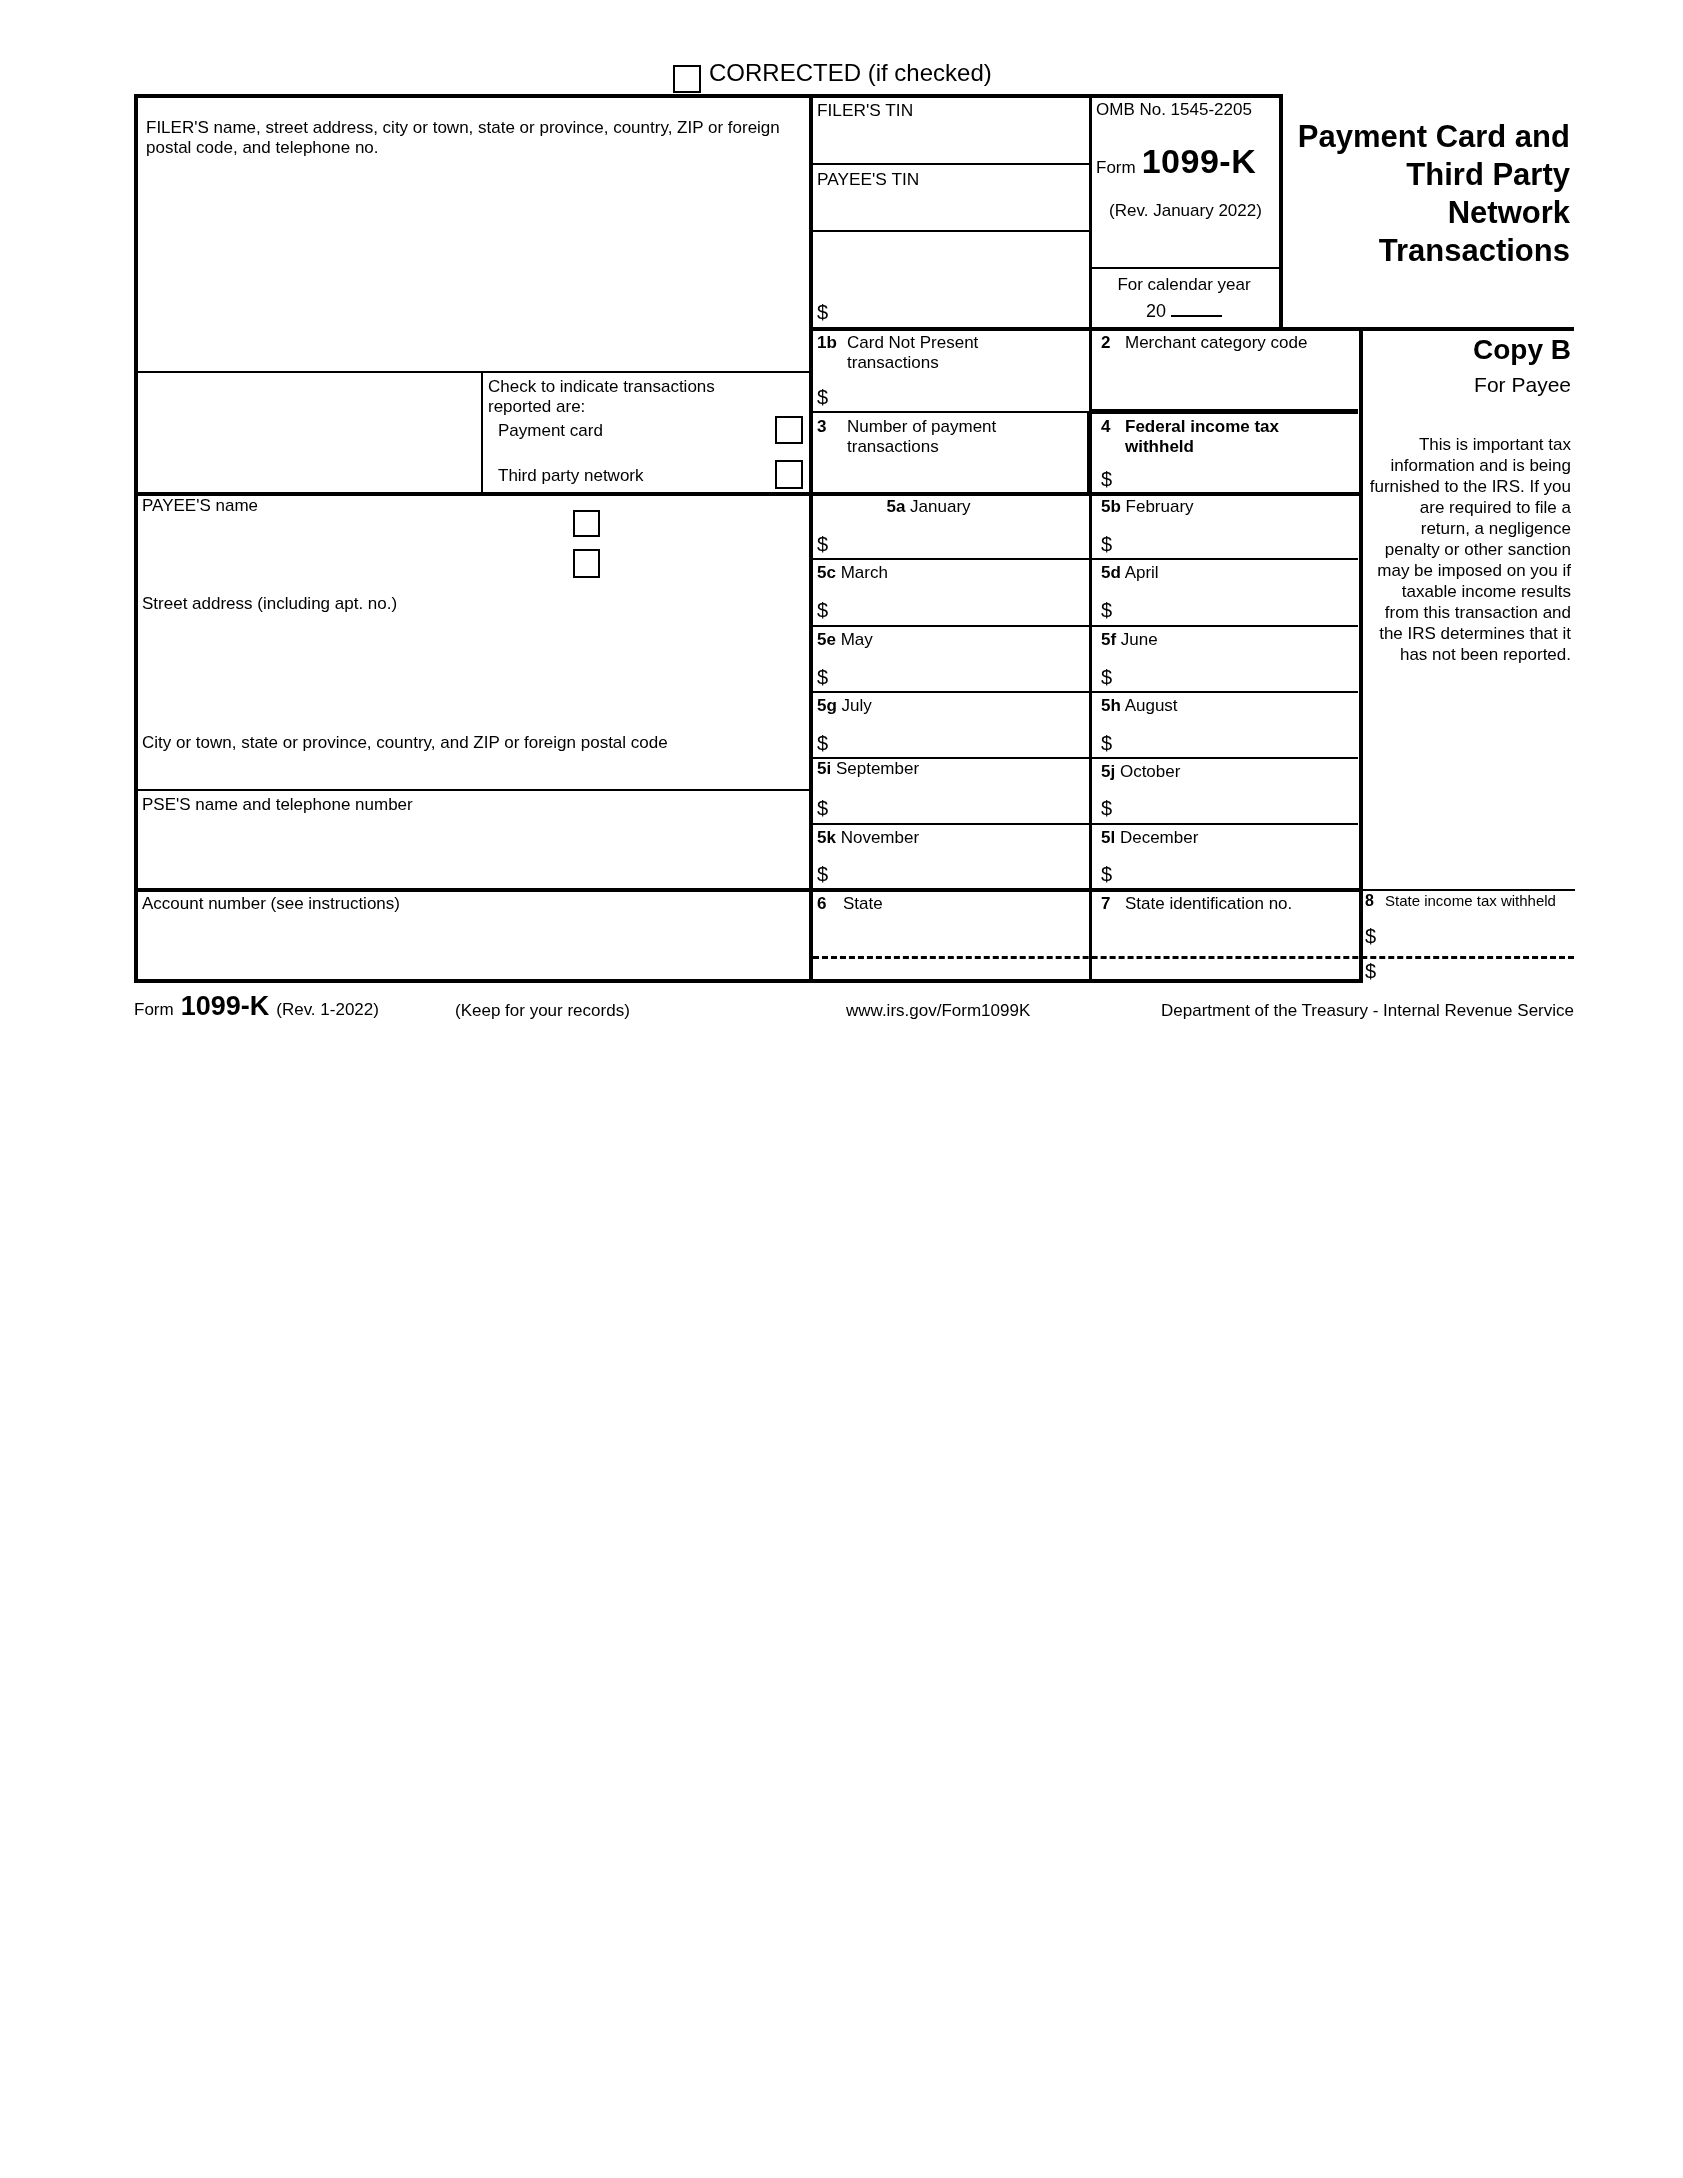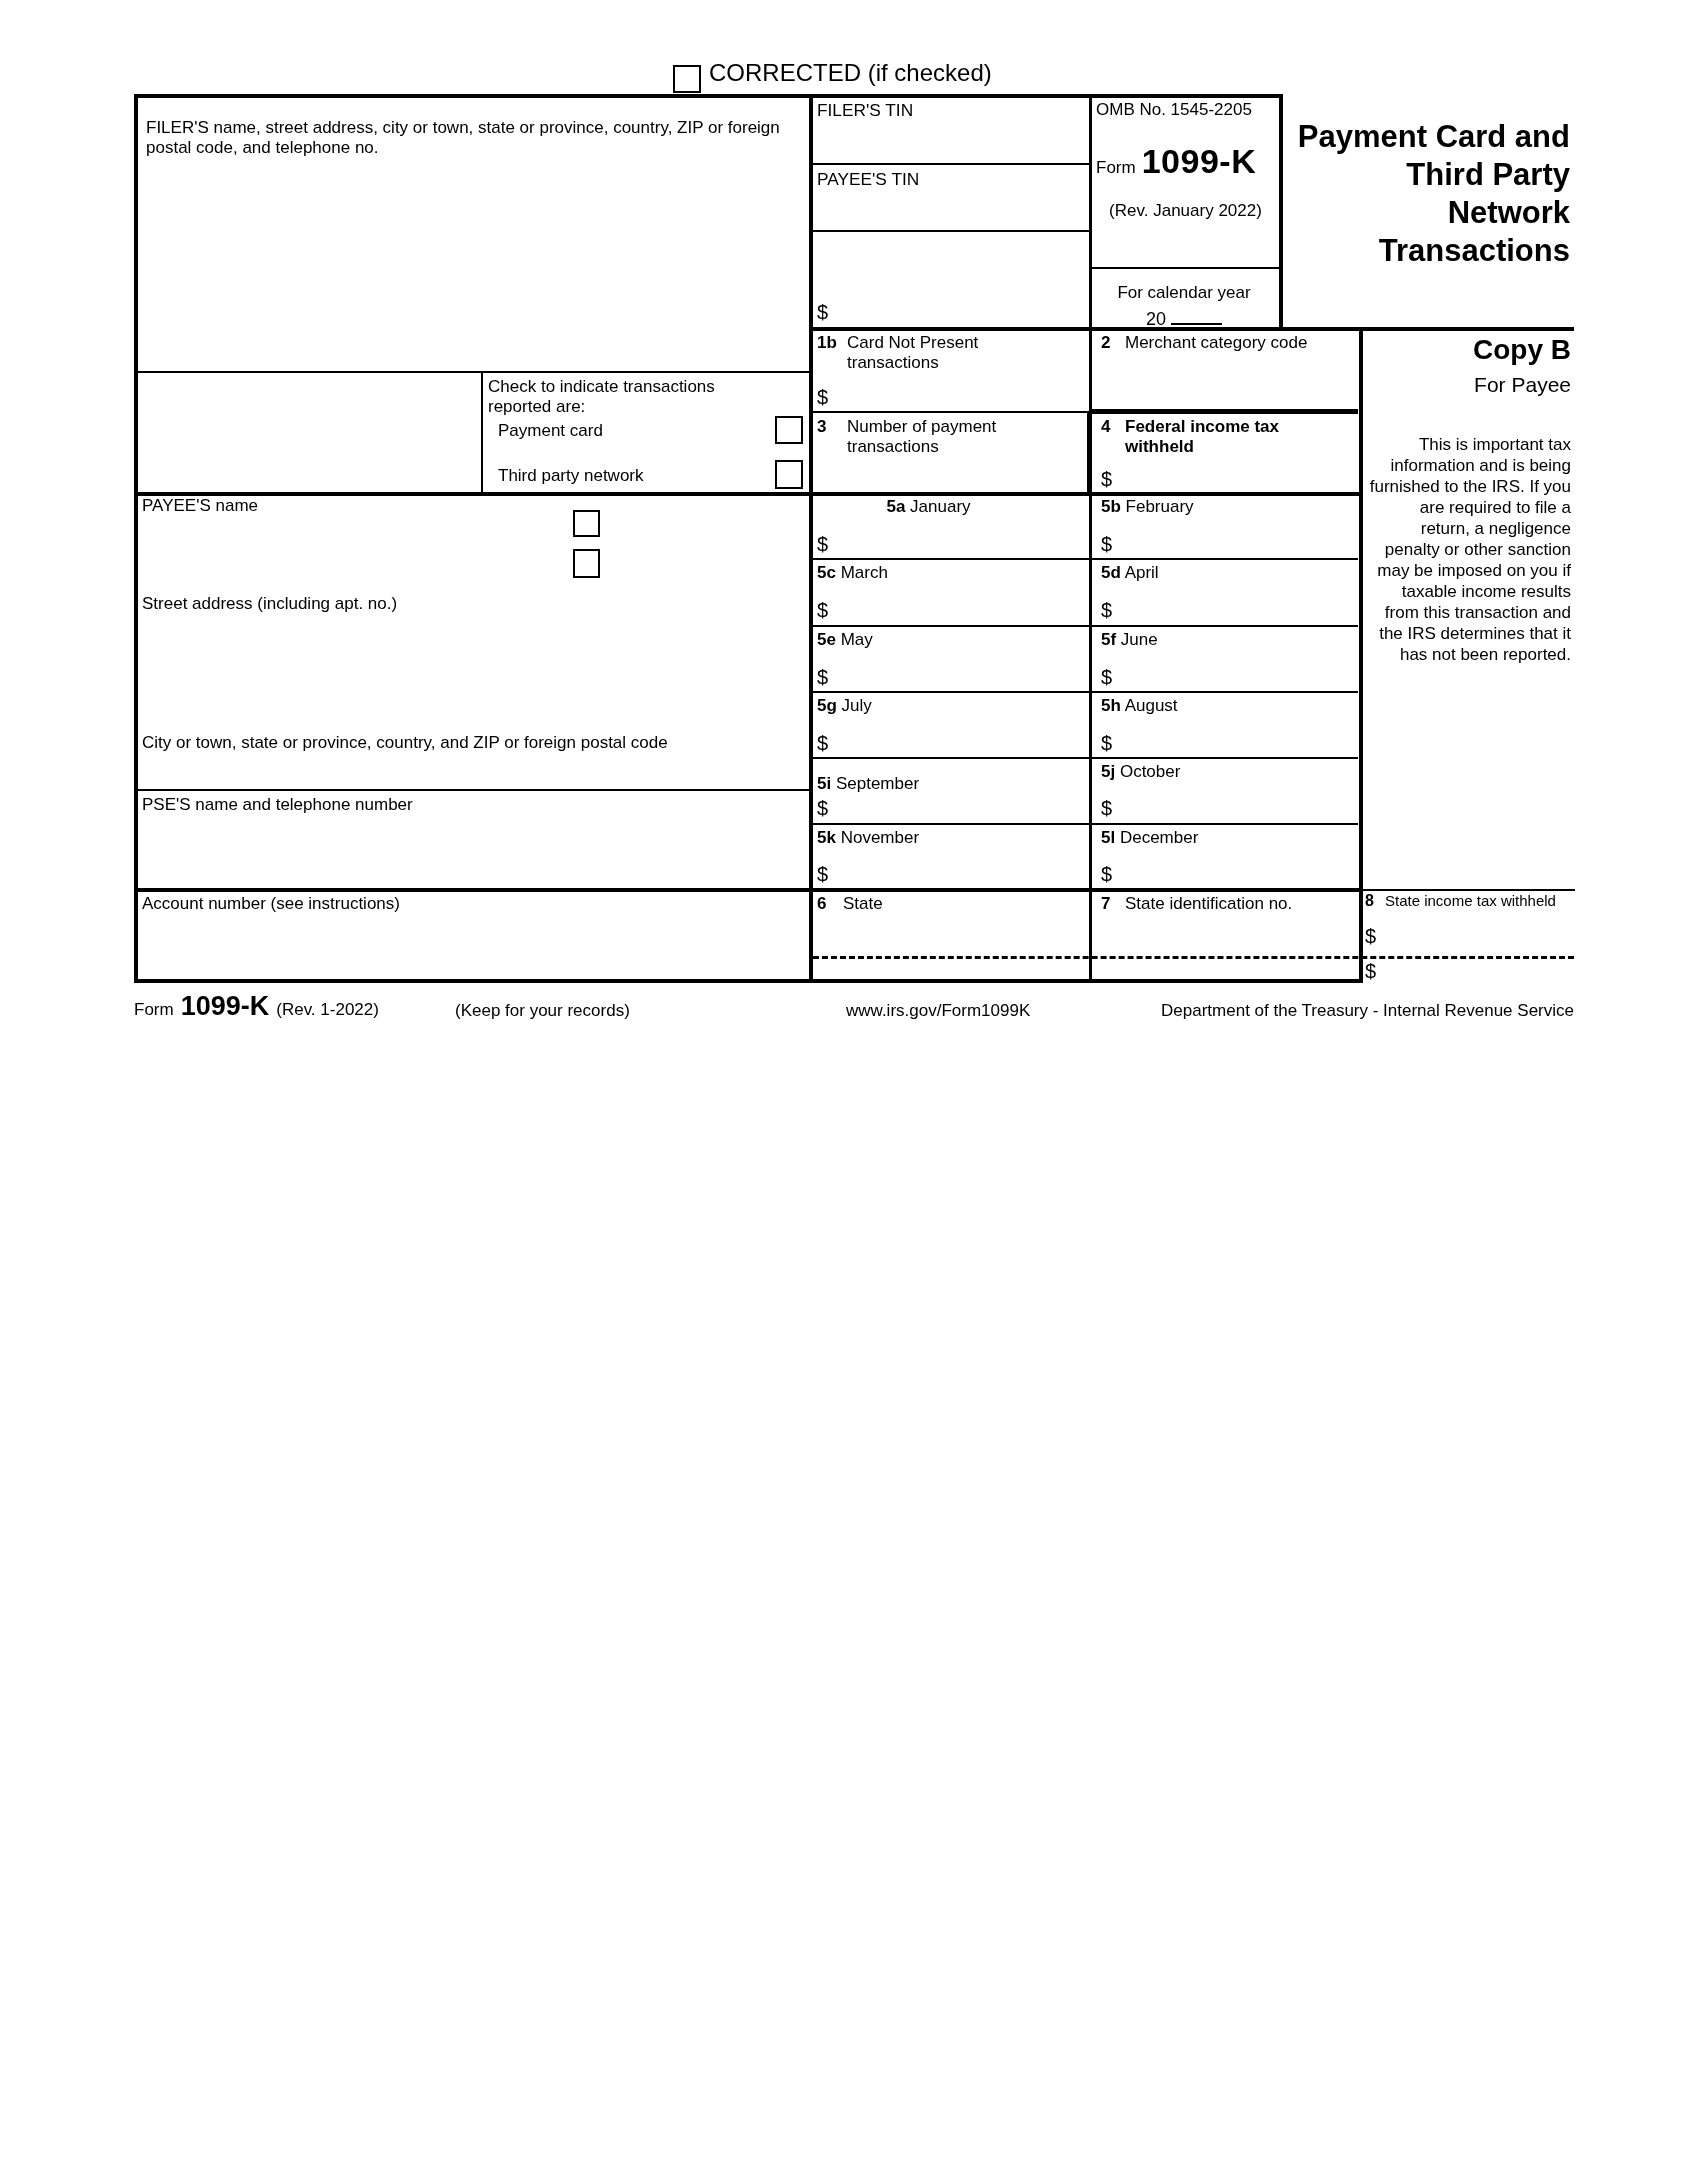--- a/index.html
+++ b/index.html
@@ -102,21 +102,21 @@
     <div class="cell" style="left:958px;top:4px;width:187px;height:169px;">
       <div class="lbl" style="padding:2px 0 0 4px;">OMB No. 1545-2205</div>
       <div class="baseline" style="padding:22px 0 0 4px;gap:6px;">
         <span style="font-size:17px;">Form</span>
         <span style="font-size:34px;font-weight:bold;letter-spacing:0.5px;">1099-K</span>
       </div>
       <div class="lbl center" style="padding-top:20px;">(Rev. January 2022)</div>
     </div>
 
     <div class="cell center" style="left:955px;top:175px;width:190px;height:57px;">
-      <div class="lbl" style="padding-top:14px;">For calendar year</div>
+      <div class="lbl" style="padding-top:6px;">For calendar year</div>
       <div style="padding-top:4px;font-size:18px;">
         <span>20</span>
         <span class="blank"></span>
       </div>
     </div>
 
     <div class="cell right pre" style="left:1145px;top:24px;width:291px;font-size:31px;font-weight:bold;line-height:38px;">Payment Card and
 Third Party
 Network
 Transactions</div>
@@ -177,21 +177,21 @@
     </div>
     <div class="cell" style="left:679px;top:599px;width:276px;height:64px;">
       <div class="lbl" style="padding:3px 0 0 4px;"><b class="num">5g</b> <span>July</span></div>
       <div class="cur abs" style="left:4px;bottom:4px;">$</div>
     </div>
     <div class="cell" style="left:961px;top:599px;width:263px;height:64px;">
       <div class="lbl" style="padding:3px 0 0 6px;"><b class="num">5h</b> <span>August</span></div>
       <div class="cur abs" style="left:6px;bottom:4px;">$</div>
     </div>
     <div class="cell" style="left:679px;top:665px;width:276px;height:63px;">
-      <div class="lbl" style="padding:15px 0 0 4px;"><b class="num">5i</b> <span>September</span></div>
+      <div class="lbl" style="padding:0 0 0 4px;"><b class="num">5i</b> <span>September</span></div>
       <div class="cur abs" style="left:4px;bottom:4px;">$</div>
     </div>
     <div class="cell" style="left:961px;top:665px;width:263px;height:63px;">
       <div class="lbl" style="padding:3px 0 0 6px;"><b class="num">5j</b> <span>October</span></div>
       <div class="cur abs" style="left:6px;bottom:4px;">$</div>
     </div>
     <div class="cell" style="left:679px;top:731px;width:276px;height:63px;">
       <div class="lbl" style="padding:3px 0 0 4px;"><b class="num">5k</b> <span>November</span></div>
       <div class="cur abs" style="left:4px;bottom:4px;">$</div>
     </div>

